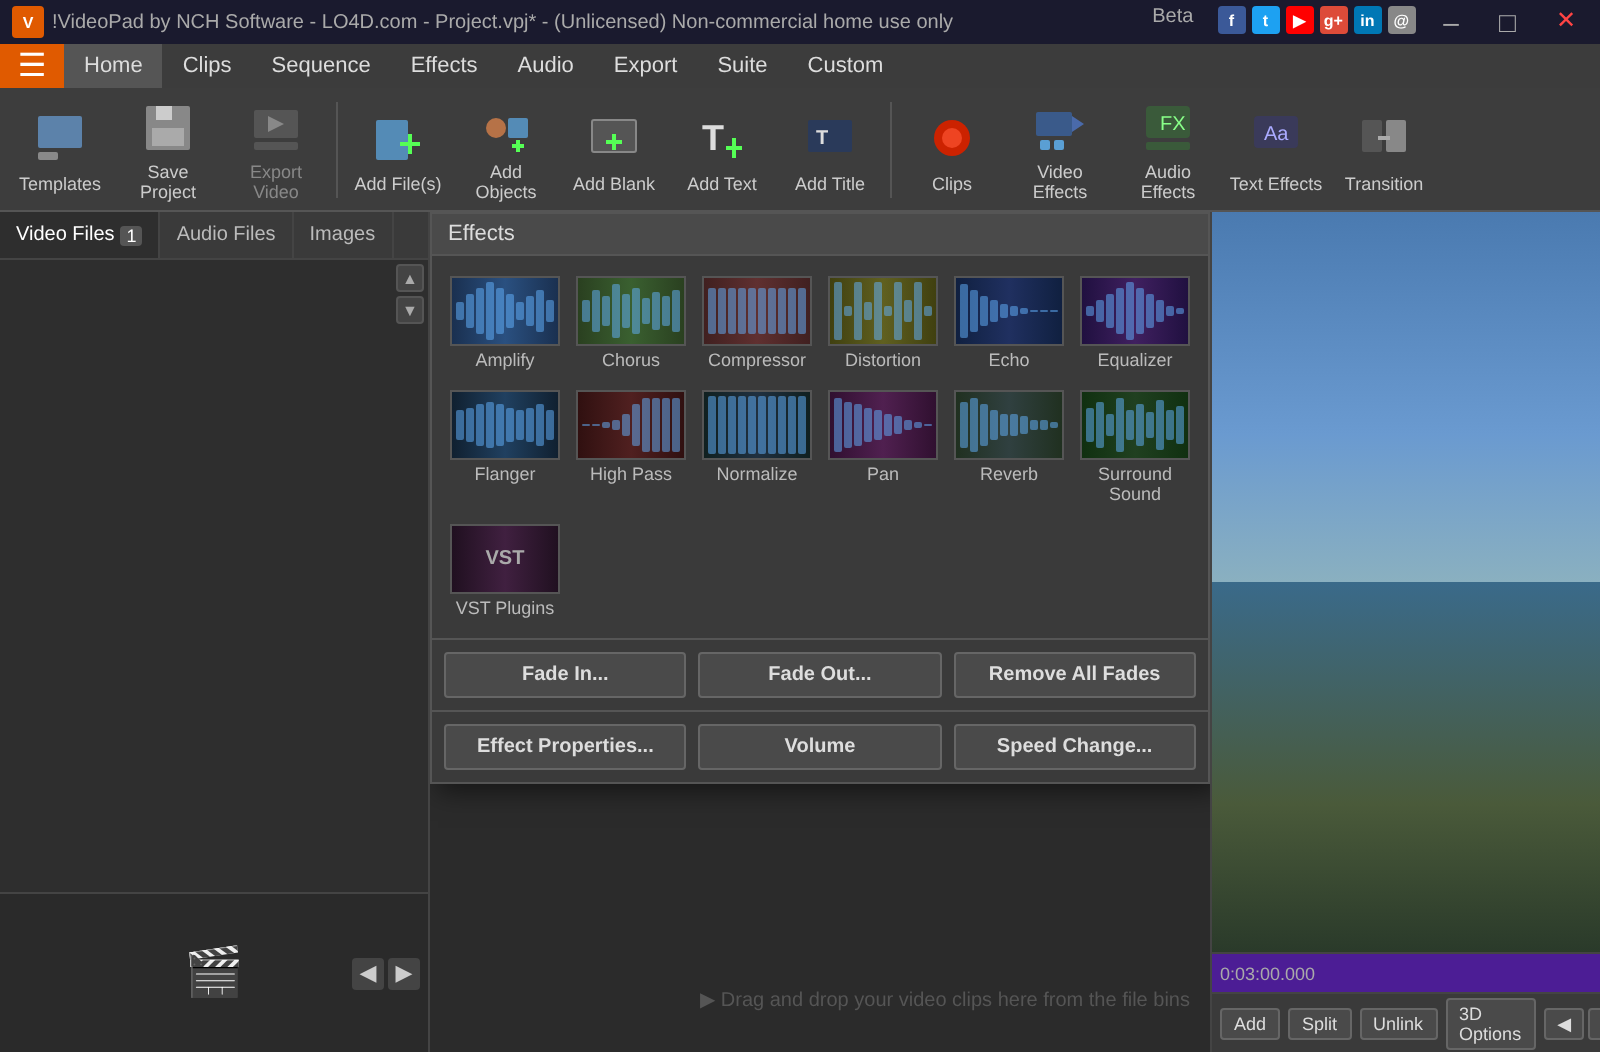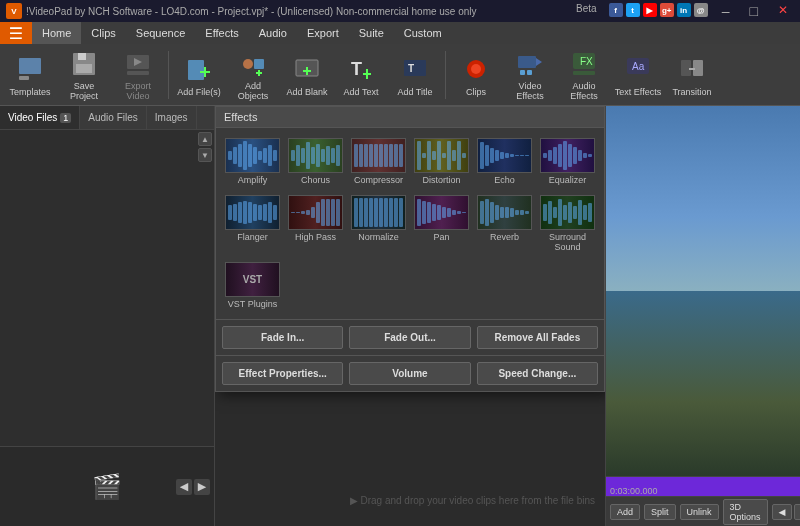--- a/index.html
+++ b/index.html
@@ -88,21 +88,21 @@
     .eff-btn { flex: 1; padding: 5px; background: #4a4a4a; border: 1px solid #666; color: #ddd; cursor: pointer; font-size: 10px; text-align: center; border-radius: 2px; font-weight: bold; }
     #effects-actions2 { border-top: 1px solid #555; padding: 6px; display: flex; gap: 6px; }
 
     
     #right-panel { width: 195px; background: #2e2e2e; border-left: 1px solid #444; display: flex; flex-direction: column; }
     #right-top { flex: 1; background: #252525; display: flex; align-items: center; justify-content: center; position: relative; overflow: hidden; }
     #right-thumbs { position: absolute; top: 0; right: 0; bottom: 0; width: 195px; display: flex; flex-direction: column; }
     .right-thumb { flex: 1; overflow: hidden; position: relative; }
     .thumb-sky { background: linear-gradient(180deg, #4a7ab0 0%, #6a9ad0 60%, #8ab0c0 100%); }
     .thumb-field { background: linear-gradient(180deg, #3a6a8a 0%, #4a5a3a 60%, #2a3a2a 100%); }
-    #right-time { height: 20px; background: #6d28d9; display: flex; align-items: flex-end; padding: 0 4px; font-size: 9px; color: #aaa; border-top: 1px solid #444; }
+    #right-time { height: 20px; background: #4c1d95; display: flex; align-items: center; padding: 0 4px; font-size: 9px; color: #aaa; border-top: 1px solid #444; }
     #right-controls { height: 30px; background: #3a3a3a; display: flex; align-items: center; padding: 0 4px; gap: 4px; border-top: 1px solid #444; }
     .ctrl-btn { padding: 2px 6px; background: #4a4a4a; border: 1px solid #666; color: #ddd; cursor: pointer; font-size: 9px; border-radius: 2px; }
 
     
     .social-icons { display: flex; gap: 3px; }
     .social-icon { width: 14px; height: 14px; border-radius: 2px; display: flex; align-items: center; justify-content: center; font-size: 8px; color: white; font-weight: bold; }
     .fb { background: #3b5998; }
     .tw { background: #1da1f2; }
     .yt { background: #ff0000; }
     .gp { background: #dd4b39; }

